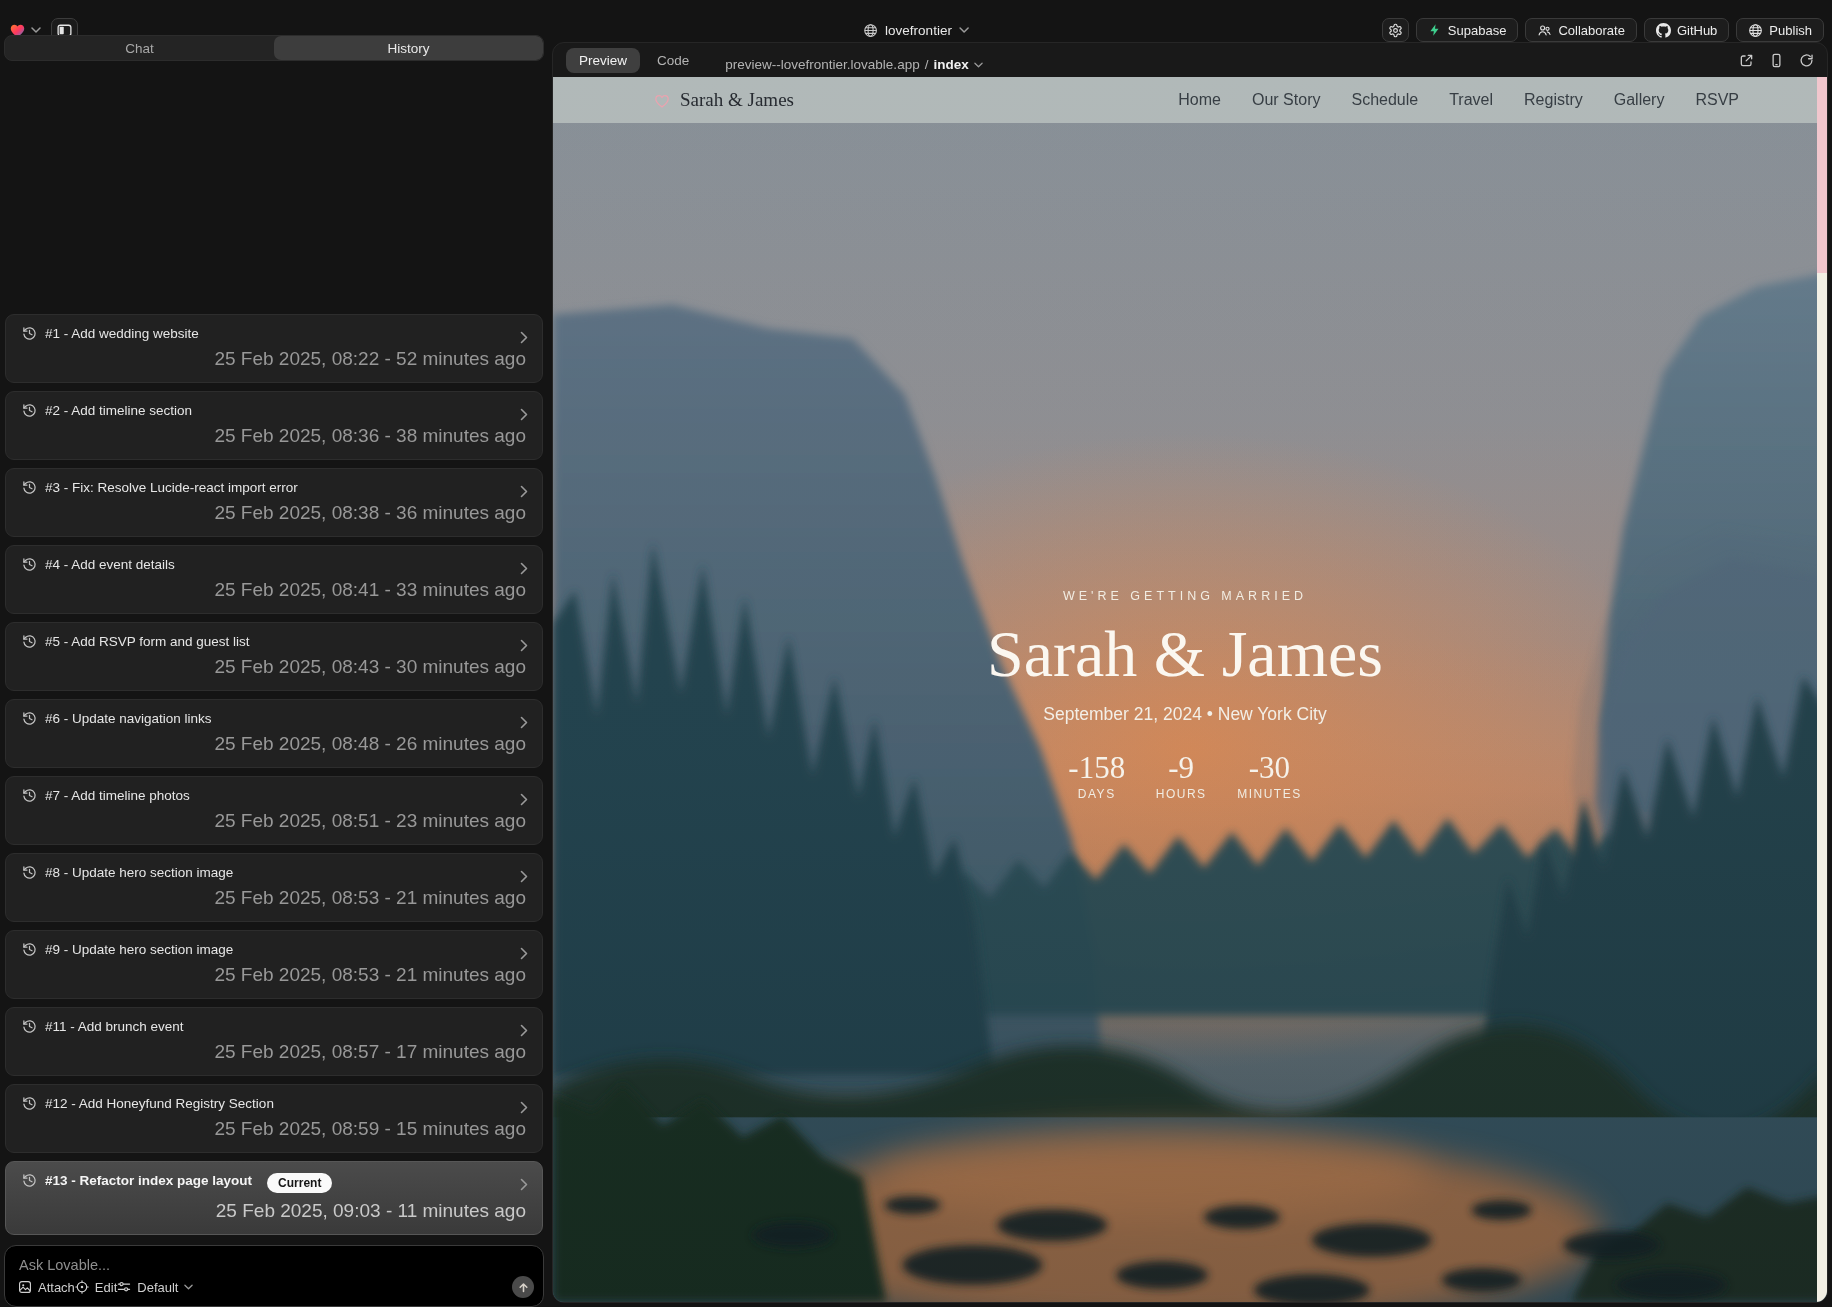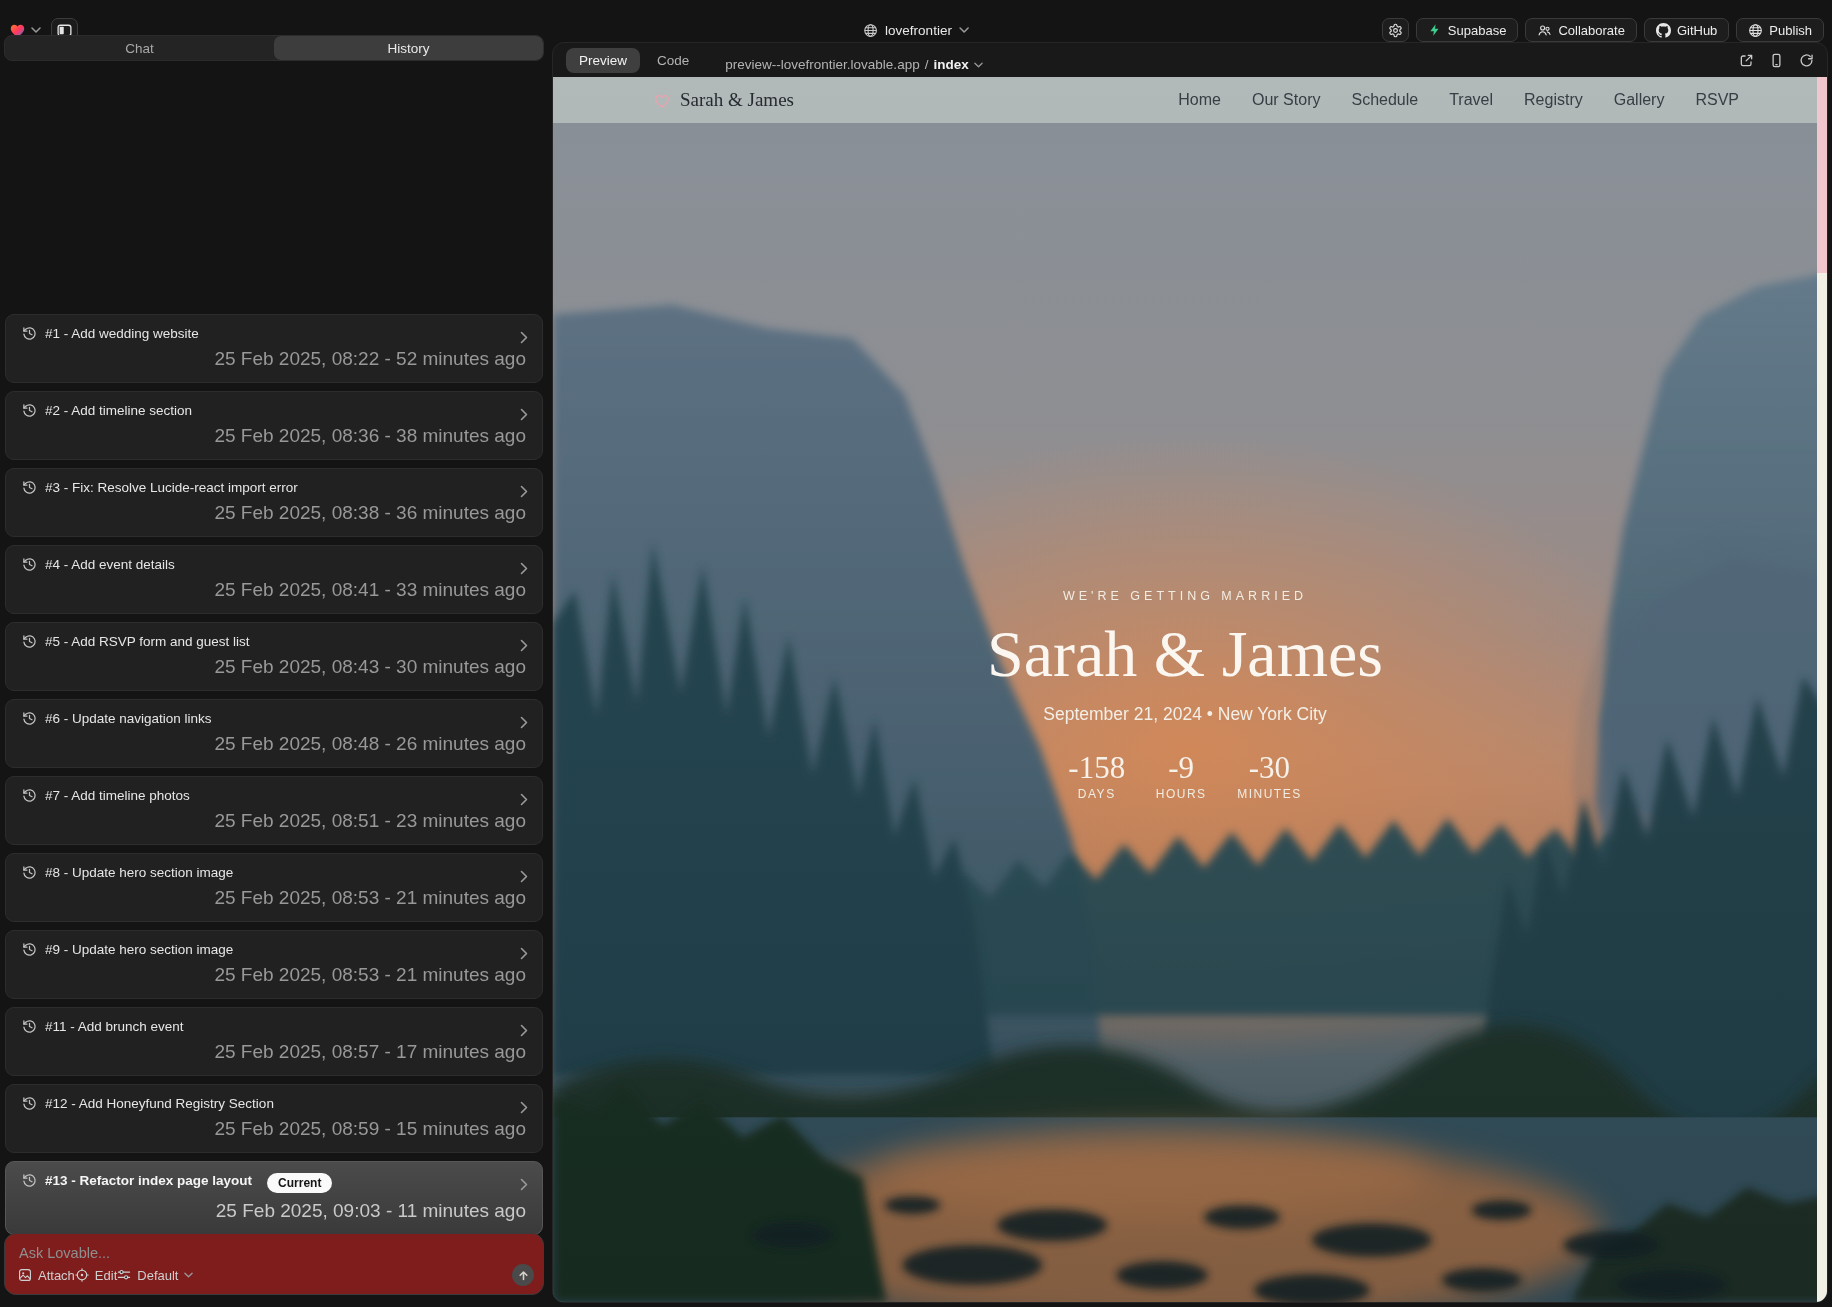--- a/index.html
+++ b/index.html
@@ -38,22 +38,22 @@
   .hist-head { display:flex; align-items:flex-start; gap:8px; }
   .hist-icon { color:#c2c2c2; flex:none; }
   .hist-title { font-size:13.5px; color:#e6e6e6; }
   .hist-card.selected .hist-title { color:#f5f5f5; font-weight:700; }
   .badge { background:#fafafa; color:#161616; font-size:12px; font-weight:700;
     padding:3px 11px; border-radius:999px; margin-left:7px; }
   .hist-date { margin:7px 0 0 24px; font-size:19px; color:#989898;text-align:right; }
   .hist-card.selected .hist-date { color:#c9c9c9; }
   .hist-chev { position:absolute; right:14px; top:16px; color:#9a9a9a; }
 
-  .composer { position:absolute; left:4px; right:4px; bottom:12px; height:62px;
-    background:#7f1d1d; border:1px solid #3a3a3a; border-radius:12px; padding:11px 14px 8px; }
+  .composer { position:absolute; left:4px; right:4px; bottom:0; height:62px;
+    background:#000000; border:1px solid #3a3a3a; border-radius:12px; padding:11px 14px 8px; }
   .composer-ph { font-size:14.5px; color:#8f8f8f; cursor:text; }
   .composer-row { position:absolute; left:13px; right:9px; bottom:8px; display:flex;
     align-items:center; font-size:13px; color:#cfcfcf; }
   .c-act { display:inline-flex; align-items:center; gap:6px; cursor:pointer; }
   .send-btn { margin-left:auto; width:22px; height:22px; border-radius:50%; background:#4a4a4a;
     display:grid; place-items:center; cursor:pointer; }
 
   
   .preview-panel { position:absolute; left:552px; top:42px; right:4px; bottom:4px;
     background:#191919; border:1px solid #262626; border-radius:12px;

